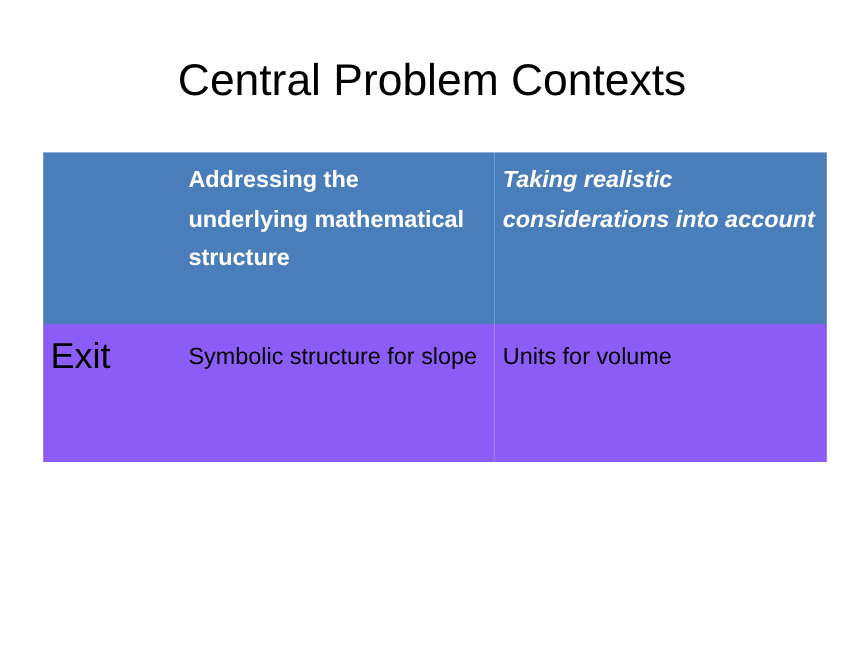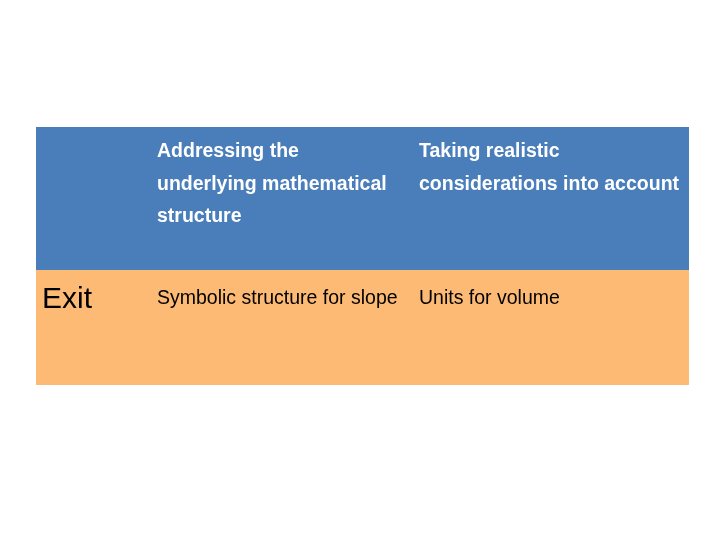--- a/index.html
+++ b/index.html
@@ -68,34 +68,35 @@
     line-height: 32.5px;
     height: 136px;
     padding: 7px 8px 0 7px !important;
     border-right: 2px solid #ffffff;
   }
   .hdr-cell.blank {
     border-right: 2px solid #ffffff;
   }
   .hdr-cell.last {
     border-right: 0;
+    font-style: italic;
   }
 
   
   .row-entry td {
     background: #ced5e5;
     height: 99px;
     border-top: 2px solid #ffffff;
     border-right: 2px solid #ffffff;
   }
   .row-entry td.last { border-right: 0; }
 
   
   .row-exit td {
-    background: #fdba74;
+    background: #8b5cf6;
     height: 104px;
     border-top: 2px solid #ffffff;
     border-right: 2px solid #ffffff;
   }
   .row-exit td.last { border-right: 0; }
 
   .rowlabel {
     font-size: 30px;
     line-height: 36px;
     color: #000000;
@@ -108,20 +109,21 @@
     line-height: 32px;
     color: #000000;
     padding: 11px 8px 0 7px !important;
   }
 </style>
 </head>
 <body>
 
 <div id="slide">
 
+  <div id="slide-title">Central Problem Contexts</div>
 
   <table id="context-table">
     <colgroup>
       <col class="c-label">
       <col class="c-math">
       <col class="c-real">
     </colgroup>
     <tbody>
       <tr>
         <td class="hdr-cell blank"></td>

